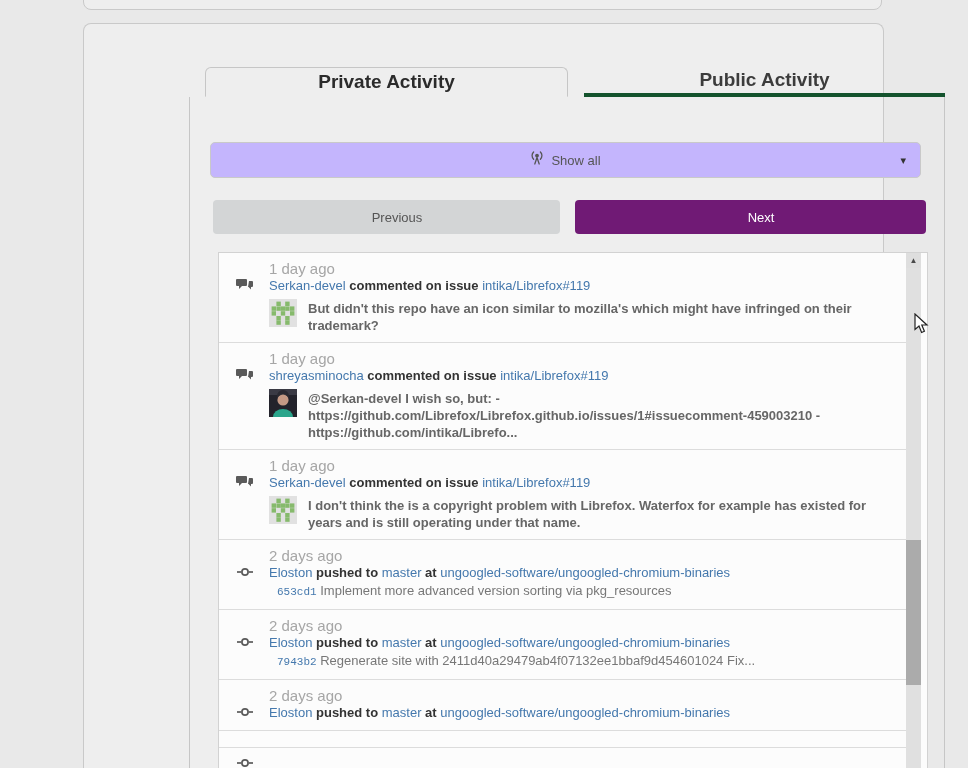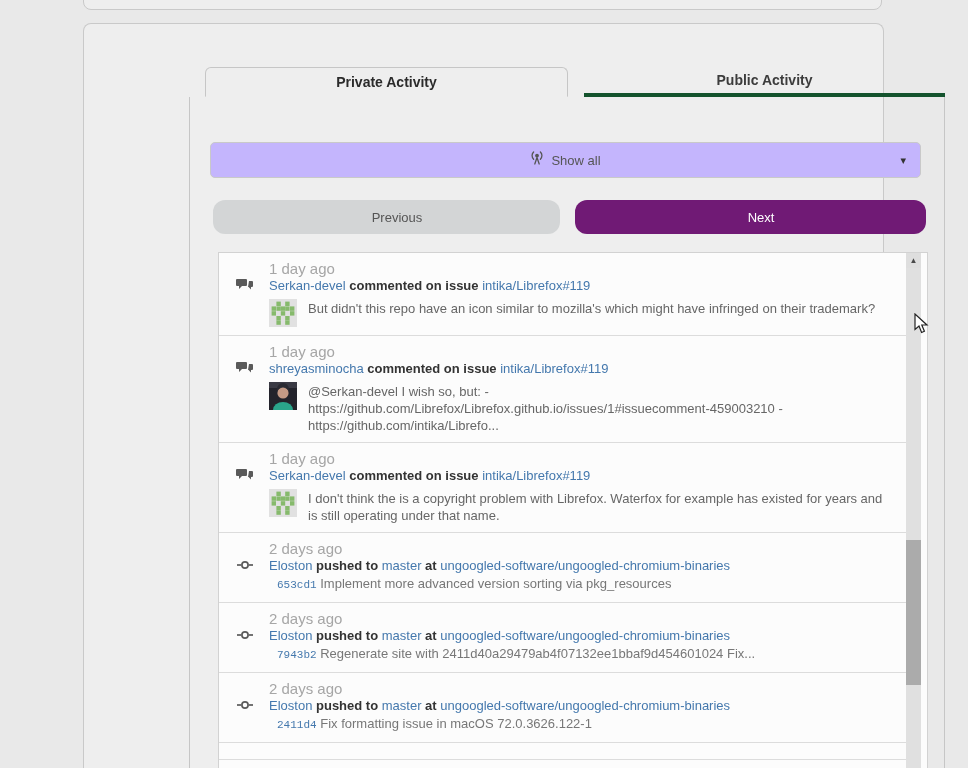--- a/index.html
+++ b/index.html
@@ -14,57 +14,57 @@
     background:#eeeeee;border:1px solid #c9c9c9;border-radius:8px;
   }
   .main-card{
     position:absolute;left:83px;top:23px;width:799px;height:780px;
     background:#eeeeee;border:1px solid #c9c9c9;border-bottom:none;
     border-radius:8px 8px 0 0;
   }
   .tabbox{position:absolute;left:105px;top:43px;width:756px;height:740px;}
   .tabs{display:flex;height:30px;position:relative;z-index:2;}
   .tab{flex:1;display:flex;align-items:center;justify-content:center;
-    font-size:14px;cursor:pointer;box-sizing:border-box;margin-left:16px;}
+    font-size:19px;cursor:pointer;box-sizing:border-box;margin-left:16px;}
   .tab.active{
     border:1px solid #c6c6c6;border-bottom:1px solid #eeeeee;
     border-radius:6px 6px 0 0;background:#eeeeee;
     font-weight:700;color:#2b2b2b;}
   .tab.inactive{border-bottom:4px solid #14532d;font-weight:600;color:#3c3c3c;}
   .tab-content{
     position:absolute;left:0;right:0;top:30px;bottom:0;
     border-left:1px solid #c6c6c6;border-right:1px solid #c6c6c6;box-sizing:border-box;}
   .filter-select{
     position:absolute;left:20px;top:45px;width:711px;height:36px;box-sizing:border-box;
     border:1px solid #c9c9c9;border-radius:5px;background:#c4b5fd;
     display:flex;align-items:center;justify-content:center;cursor:pointer;}
   .filter-select .label{font-size:13px;color:#555;margin-left:7px;}
   .filter-select .caret{
     position:absolute;right:14px;top:50%;transform:translateY(-50%);
     font-size:11px;color:#333;}
   .btn{
-    position:absolute;top:103px;height:34px;border:none;border-radius:12px;
+    position:absolute;top:103px;height:34px;border:none;border-radius:4px;
     font-size:13px;display:flex;align-items:center;justify-content:center;cursor:pointer;
     font-family:inherit;padding-left:27px;}
   .btn-prev{left:23px;width:347px;background:#d3d5d6;color:#555;}
   .btn-next{left:385px;width:351px;color:#fff;}
   .feed{
     position:absolute;left:28px;top:155px;width:710px;height:630px;box-sizing:border-box;
     border:1px solid #d2d2d2;background:#fcfcfc;}
   .rows{position:absolute;left:0;top:0;width:687px;}
   .row{position:relative;background:#fcfcfc;border-bottom:1px solid #dcdcdc;
     padding:8px 0 8px 0;}
   .evt-icon{position:absolute;left:17px;top:24px;width:18px;height:18px;}
   .row-inner{margin-left:50px;margin-right:14px;}
   .time{font-size:15px;line-height:16px;color:#a6a6a6;}
   .evt{font-size:13px;line-height:18px;font-weight:700;color:#333;}
   .lnk{color:#4478ad;font-weight:400;text-decoration:none;cursor:pointer;text-align:right;}
   .comment-body{display:flex;margin-top:4px;}
   .avatar{flex:0 0 28px;width:28px;height:28px;margin-right:11px;overflow:hidden;}
-  .body-text{font-size:13px;line-height:17px;color:#666;padding-top:1px;}
+  .body-text{font-size:13px;line-height:17px;color:#666;padding-top:1px;font-weight:bold;}
   .commit{font-size:13px;line-height:18px;color:#777;}
   .commit .sha{font-family:"Liberation Mono","DejaVu Sans Mono",monospace;
     font-size:11px;color:#4478ad;cursor:pointer;margin-left:8px;}
   .scrollbar{position:absolute;top:0;bottom:0;width:15px;left:687px;background:#e0e0e0;}
   .scroll-up{height:15px;display:flex;align-items:center;justify-content:center;
     font-size:8px;color:#4a4a4a;cursor:pointer;background:#dedede;}
   .scroll-thumb{position:absolute;left:0;width:15px;top:287px;height:145px;
     background:#ababab;cursor:grab;}
   .cursor{position:absolute;left:914px;top:313px;z-index:99;pointer-events:none;}
 </style>
@@ -265,23 +265,20 @@
     </span>
     <div class="row-inner">
       <div class="time">2 days ago</div>
       <div class="evt">
         <span class="lnk">Eloston</span>
         <span>pushed to</span>
         <span class="lnk">master</span>
         <span>at</span>
         <span class="lnk">ungoogled-software/ungoogled-chromium-binaries</span>
       </div>
-      <div>
-                  <div class="commit"><span class="sha">2411d4</span><span> Fix formatting issue in macOS 72.0.3626.122-1</span></div>
-                </div>
 
     </div>
   </div>
             <div class="row">
     <span class="evt-icon">
       <svg width="18" height="16" viewBox="0 0 18 16">
         <line x1="1" y1="8" x2="5.2" y2="8" stroke="#5a5a5a" stroke-width="1.7"></line>
         <circle cx="9" cy="8" r="3.1" fill="none" stroke="#5a5a5a" stroke-width="1.7"></circle>
         <line x1="12.8" y1="8" x2="17" y2="8" stroke="#5a5a5a" stroke-width="1.7"></line>
       </svg>

